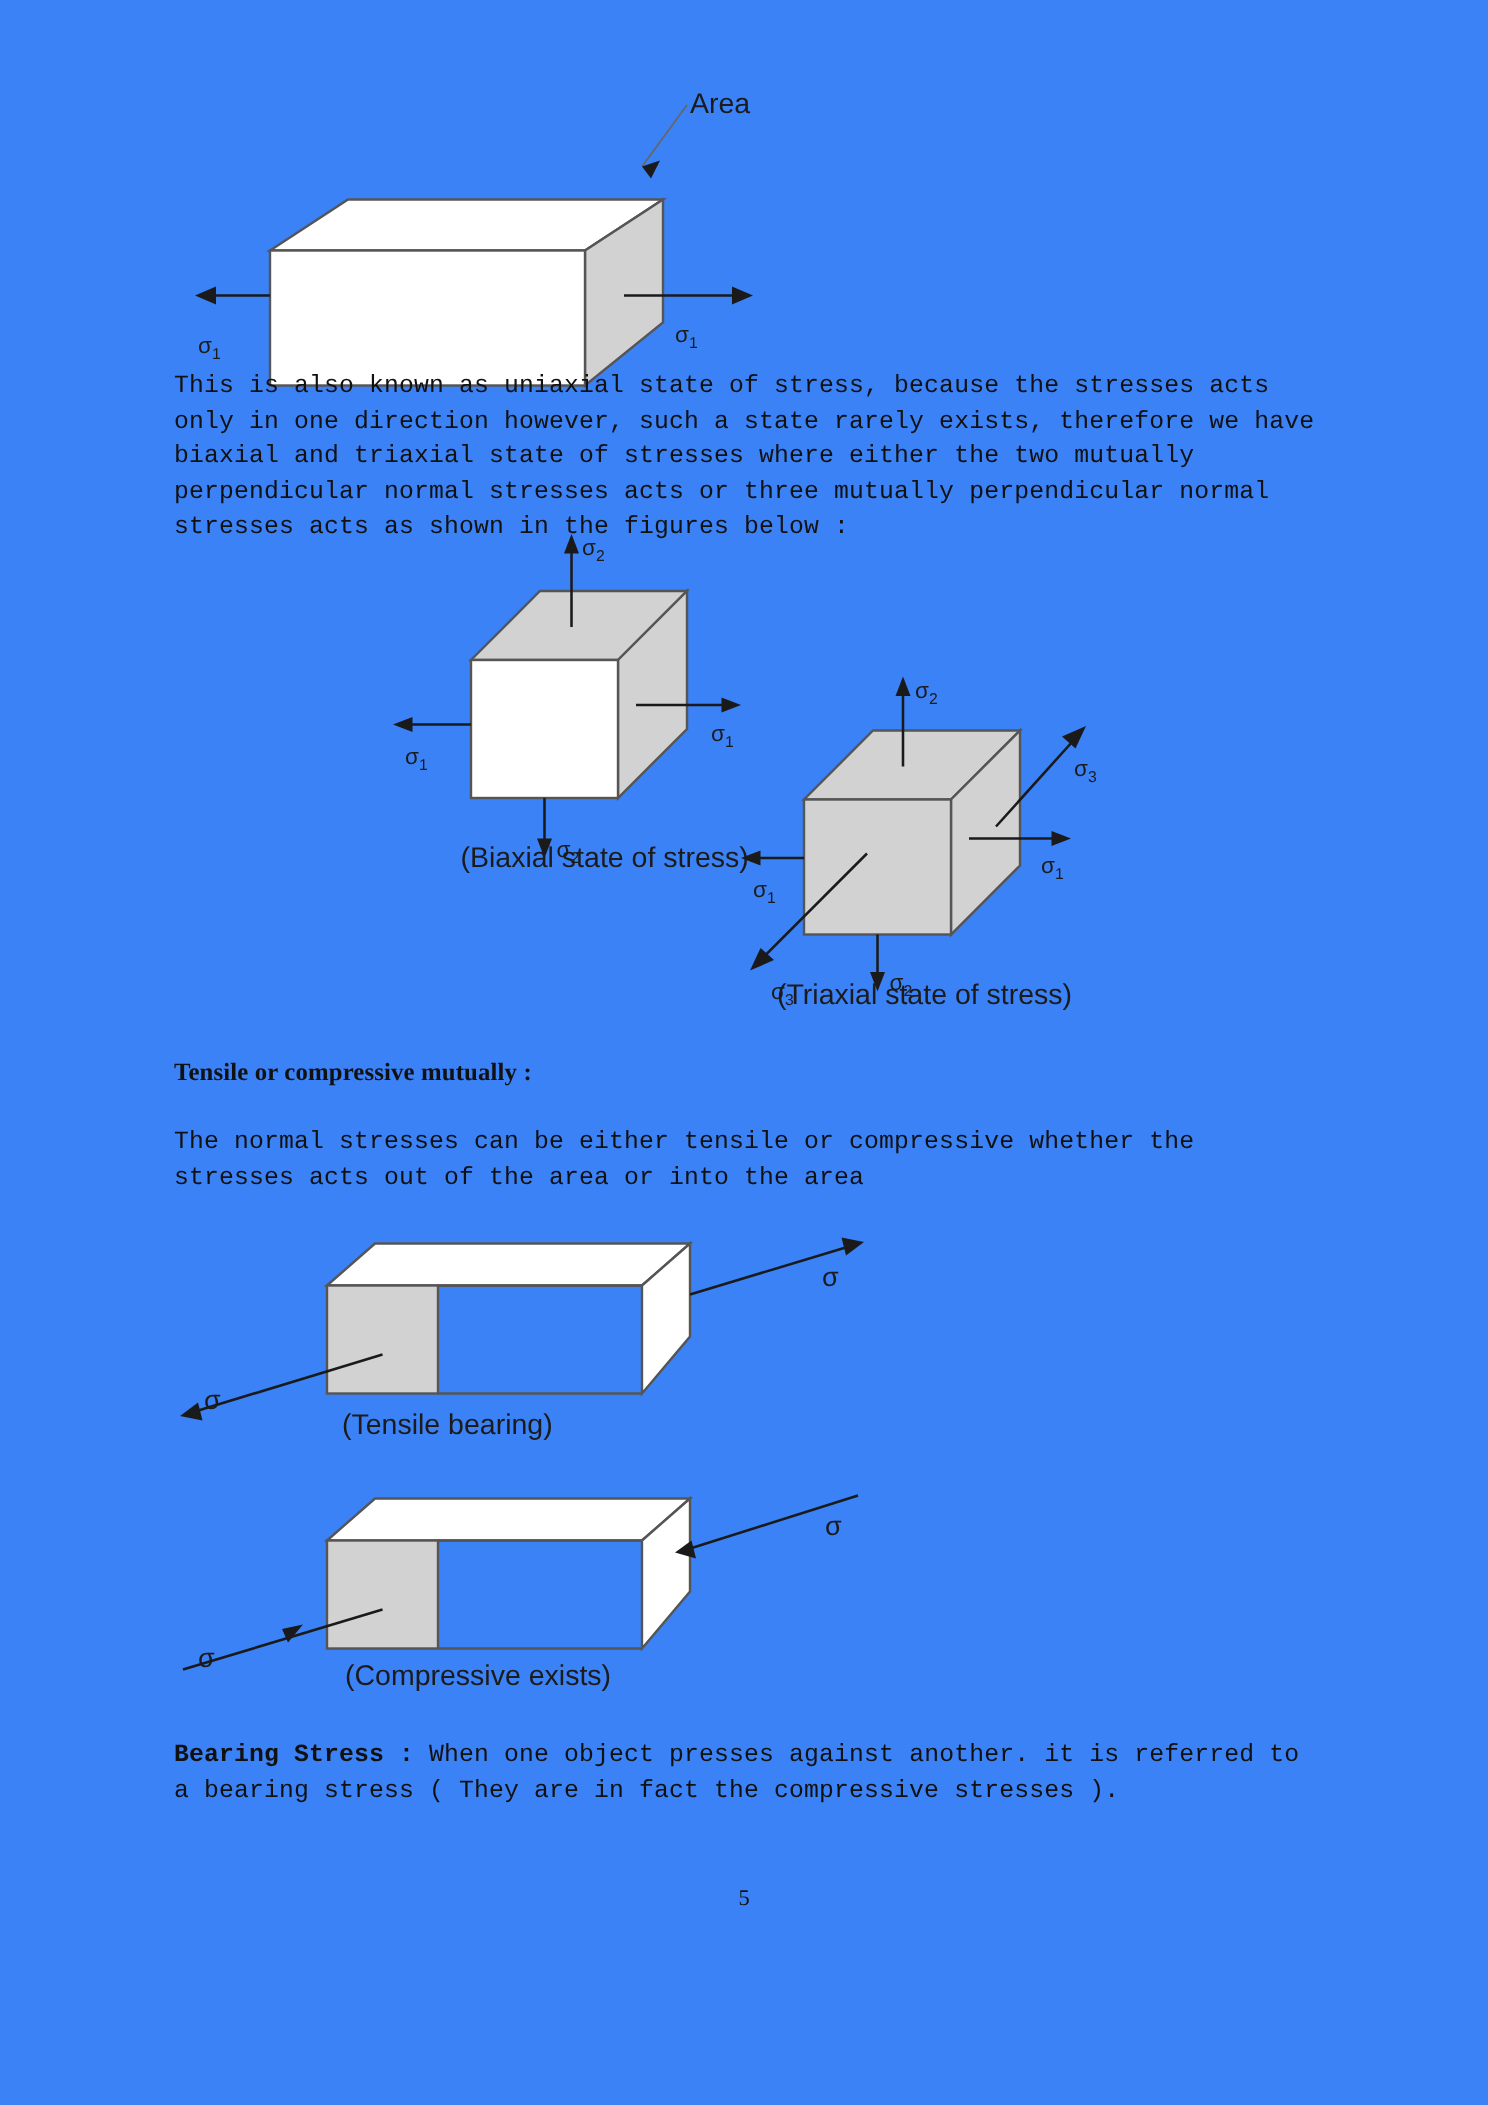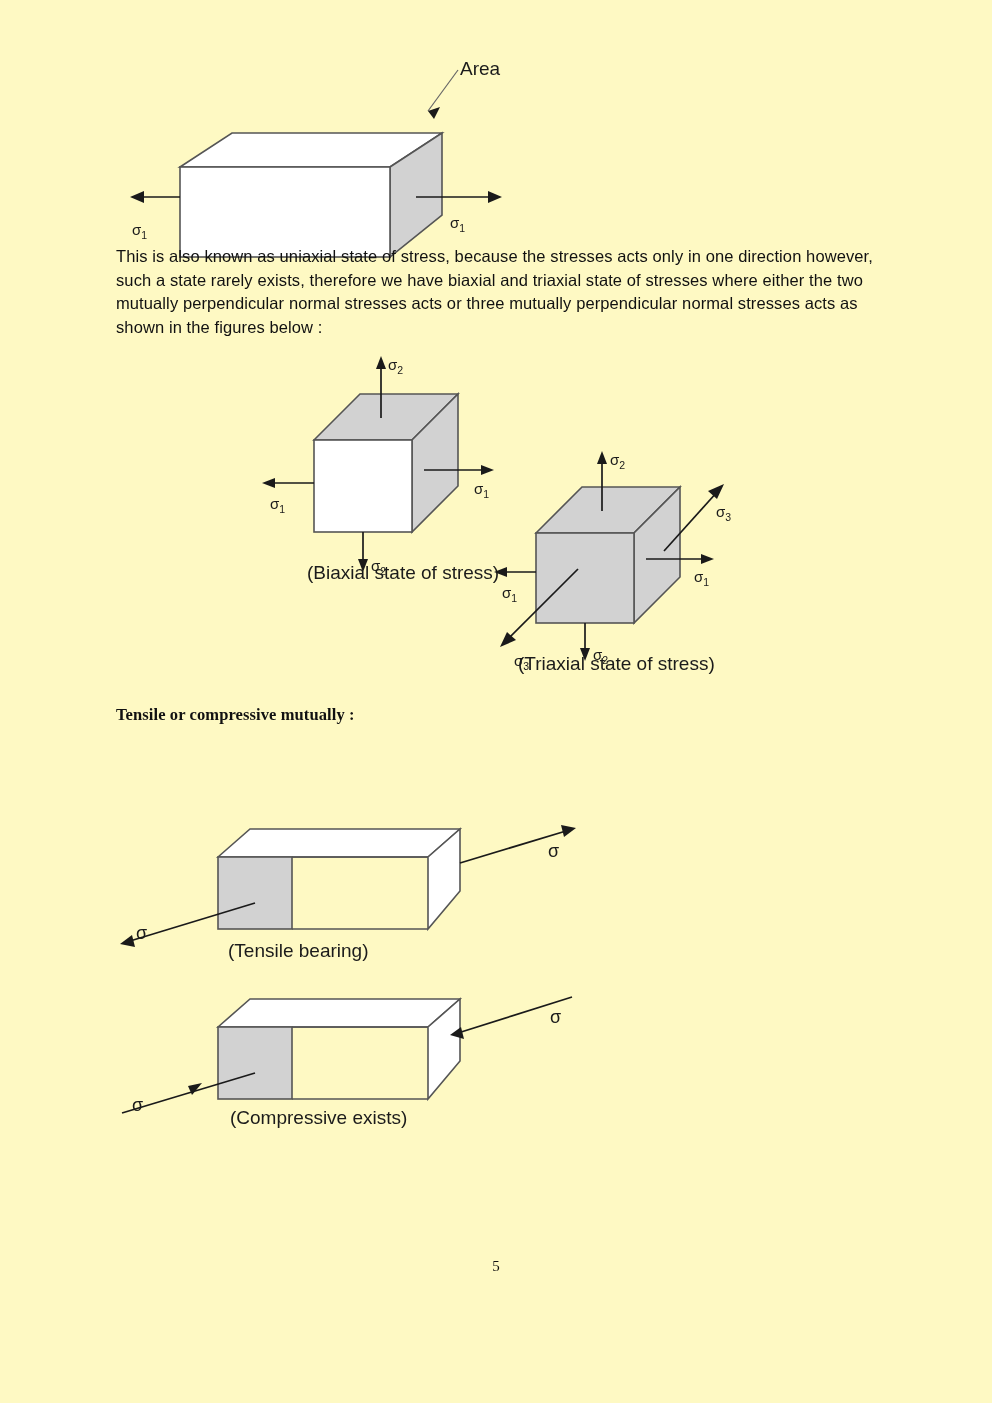--- a/index.html
+++ b/index.html
@@ -12,27 +12,27 @@
     height: 1403px;
     position: relative;
     font-family: "Liberation Serif", serif;
     color: #000000;
     overflow: hidden;
   }
   .page {
     position: relative;
     width: 992px;
     height: 1403px;
-    background: #fef9c3;
+    background: #3b82f6;
   }
 
   
   .para {
     position: absolute;
-    font-family: Liberation Sans, sans-serif;
+    font-family: Liberation Mono, monospace;
     font-size: 16.5px;
     line-height: 23.5px;
     color: #111111;
     text-align: left;
     letter-spacing: 0.1px;
   }
   .para b, .bold-lead {
     font-weight: bold;
   }
   .heading {
@@ -200,20 +200,21 @@
       <text class="lbl" x="224" y="72"><tspan>σ</tspan><tspan class="lbl-sub" dy="4">3</tspan></text>
 
       <text class="lbl" x="22" y="221"><tspan>σ</tspan><tspan class="lbl-sub" dy="4">3</tspan></text>
     </svg>
   </div>
 
   <div class="caption" style="left:518px; top:653px;">(Triaxial state of stress)</div>
 
   <div class="heading" style="left:116px; top:705px;">Tensile or compressive mutually :</div>
 
+  <div class="para" style="left:116px; top:749px; width:764px;">The normal stresses can be either tensile or compressive whether the stresses acts out of the area or into the area</div>
 
   <div class="fig" style="left:110px; top:815px; width:480px; height:135px;">
     <svg width="480" height="135" viewBox="0 0 480 135">
 
       <polygon class="face-white" points="108,42 140,14 350,14 318,42"></polygon>
 
       <polygon class="face-white" points="318,42 350,14 350,76 318,114"></polygon>
 
       <polygon class="face-white" points="108,114 318,114 350,76 140,76" opacity="0"></polygon>
 
@@ -252,16 +253,17 @@
       <path class="arrow-line" d="M 462,12 L 348,48"></path>
       <polygon points="340,50 354,54 351,42" fill="#1a1a1a"></polygon>
 
       <text class="lbl-sig" x="22" y="126">σ</text>
       <text class="lbl-sig" x="440" y="38">σ</text>
     </svg>
   </div>
 
   <div class="caption" style="left:230px; top:1107px;">(Compressive exists)</div>
 
+  <div class="para" style="left:116px; top:1158px; width:764px;"><span class="bold-lead">Bearing Stress :</span><span> When one object presses against another. it is referred to a bearing stress ( They are in fact the compressive stresses ).</span></div>
 
   <div class="pagenum" style="top:1258px;">5</div>
 
 </div>
 
 </body></html>

